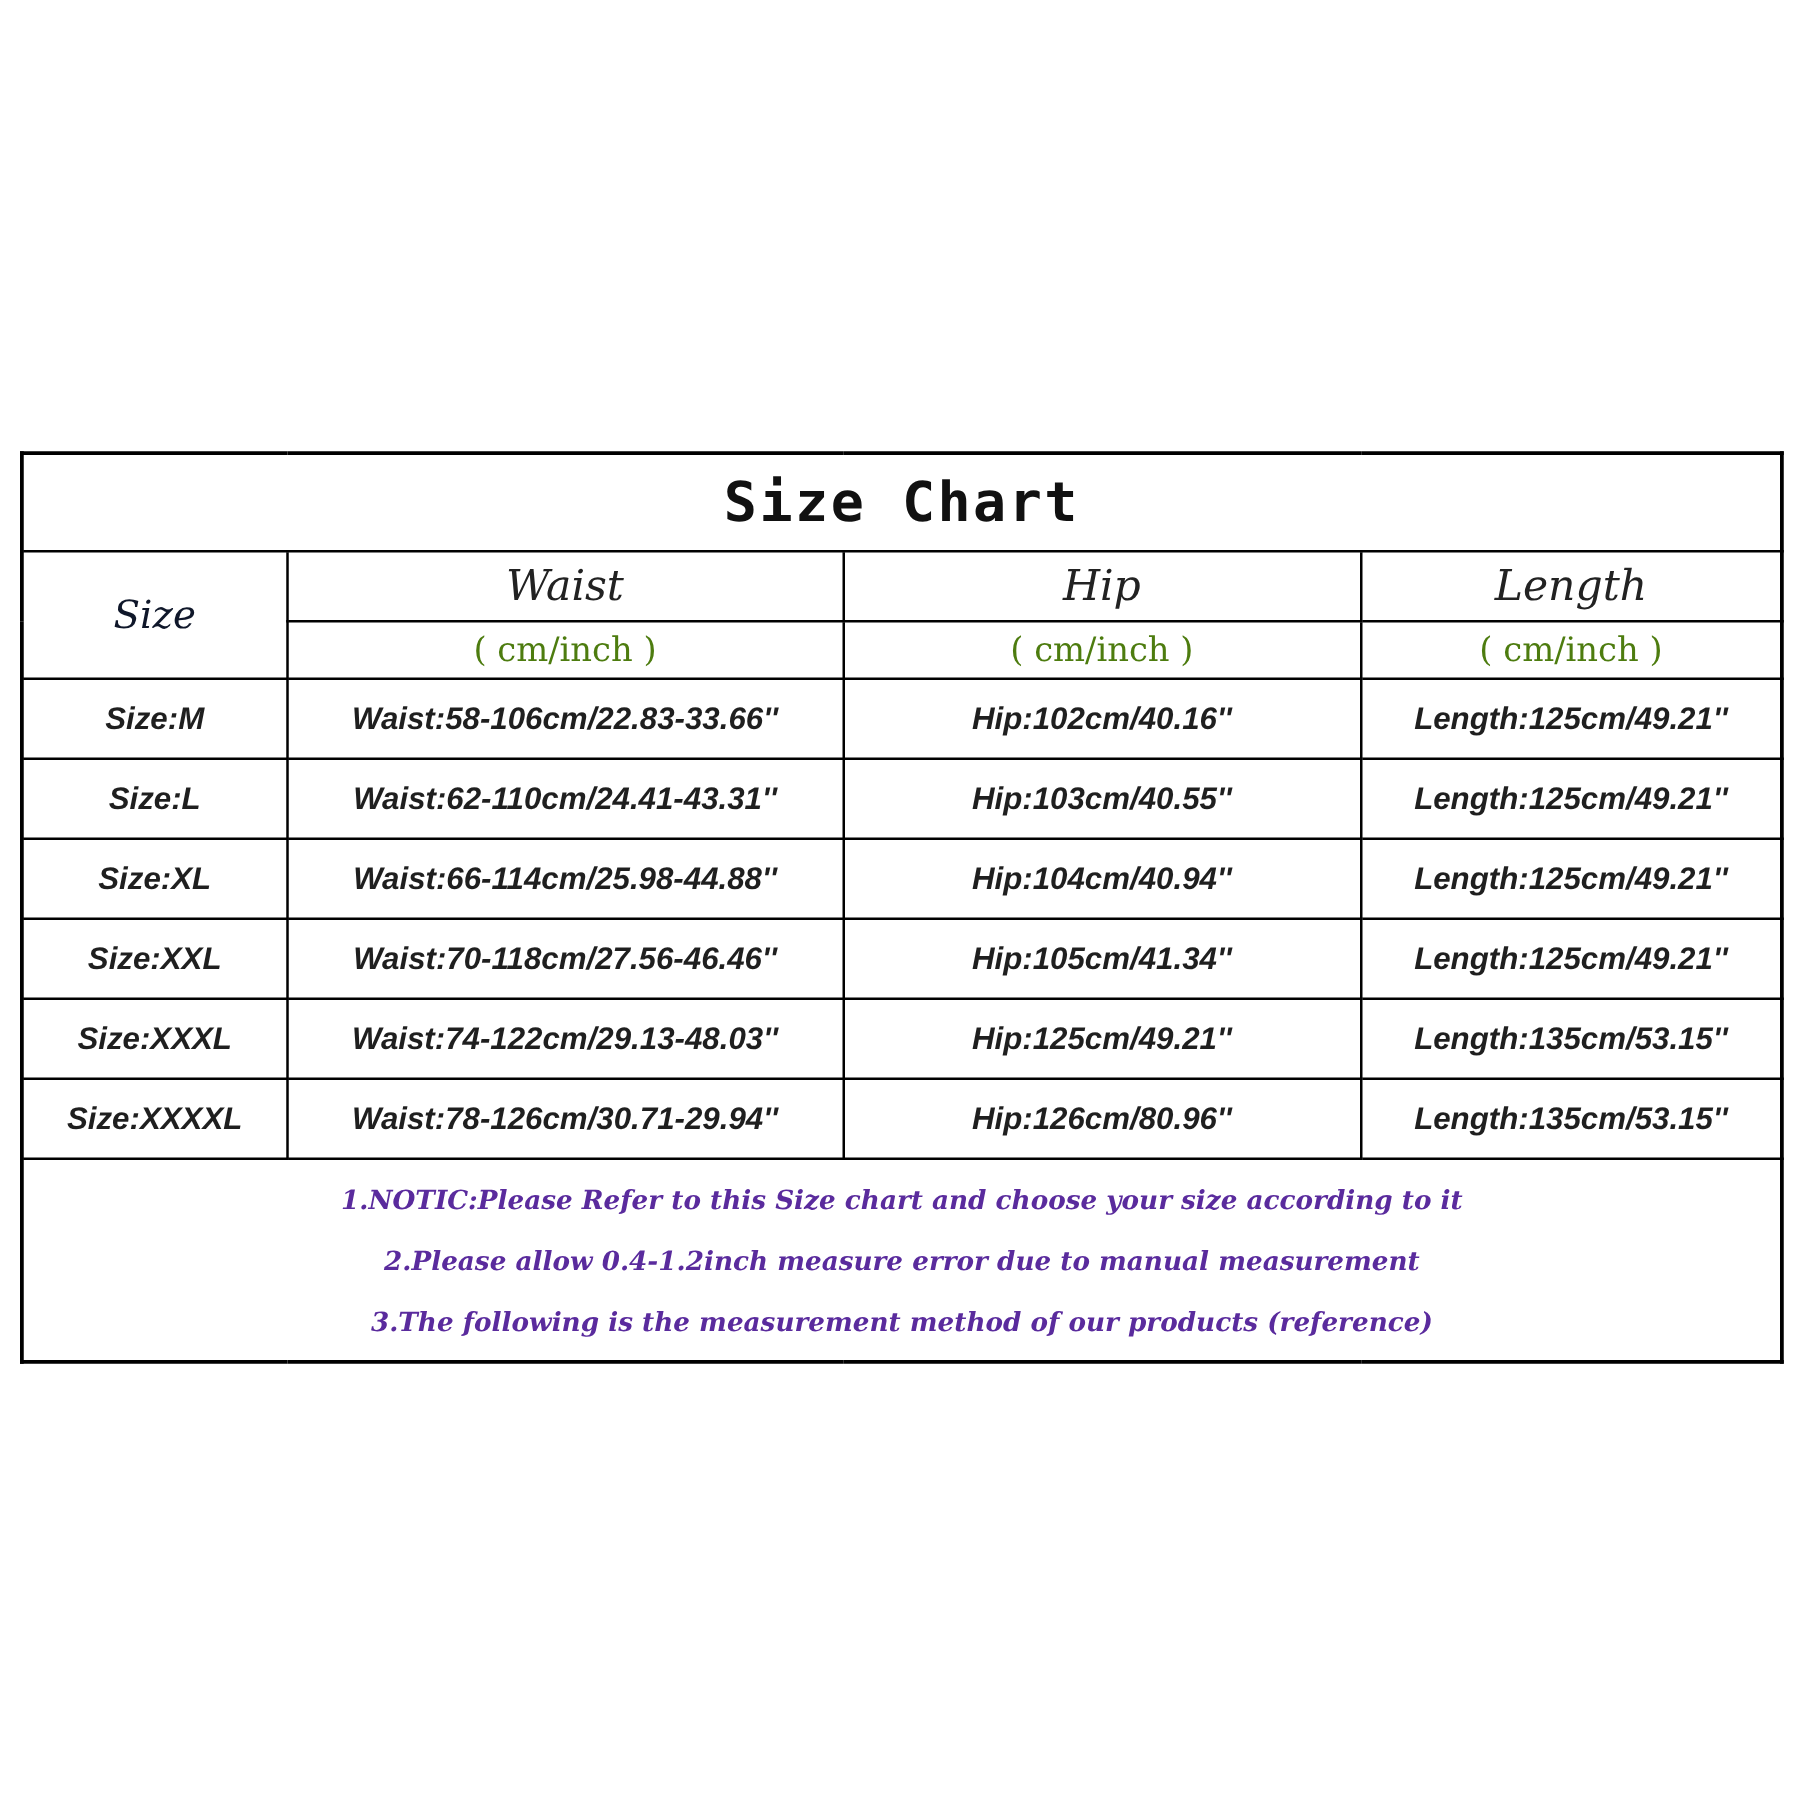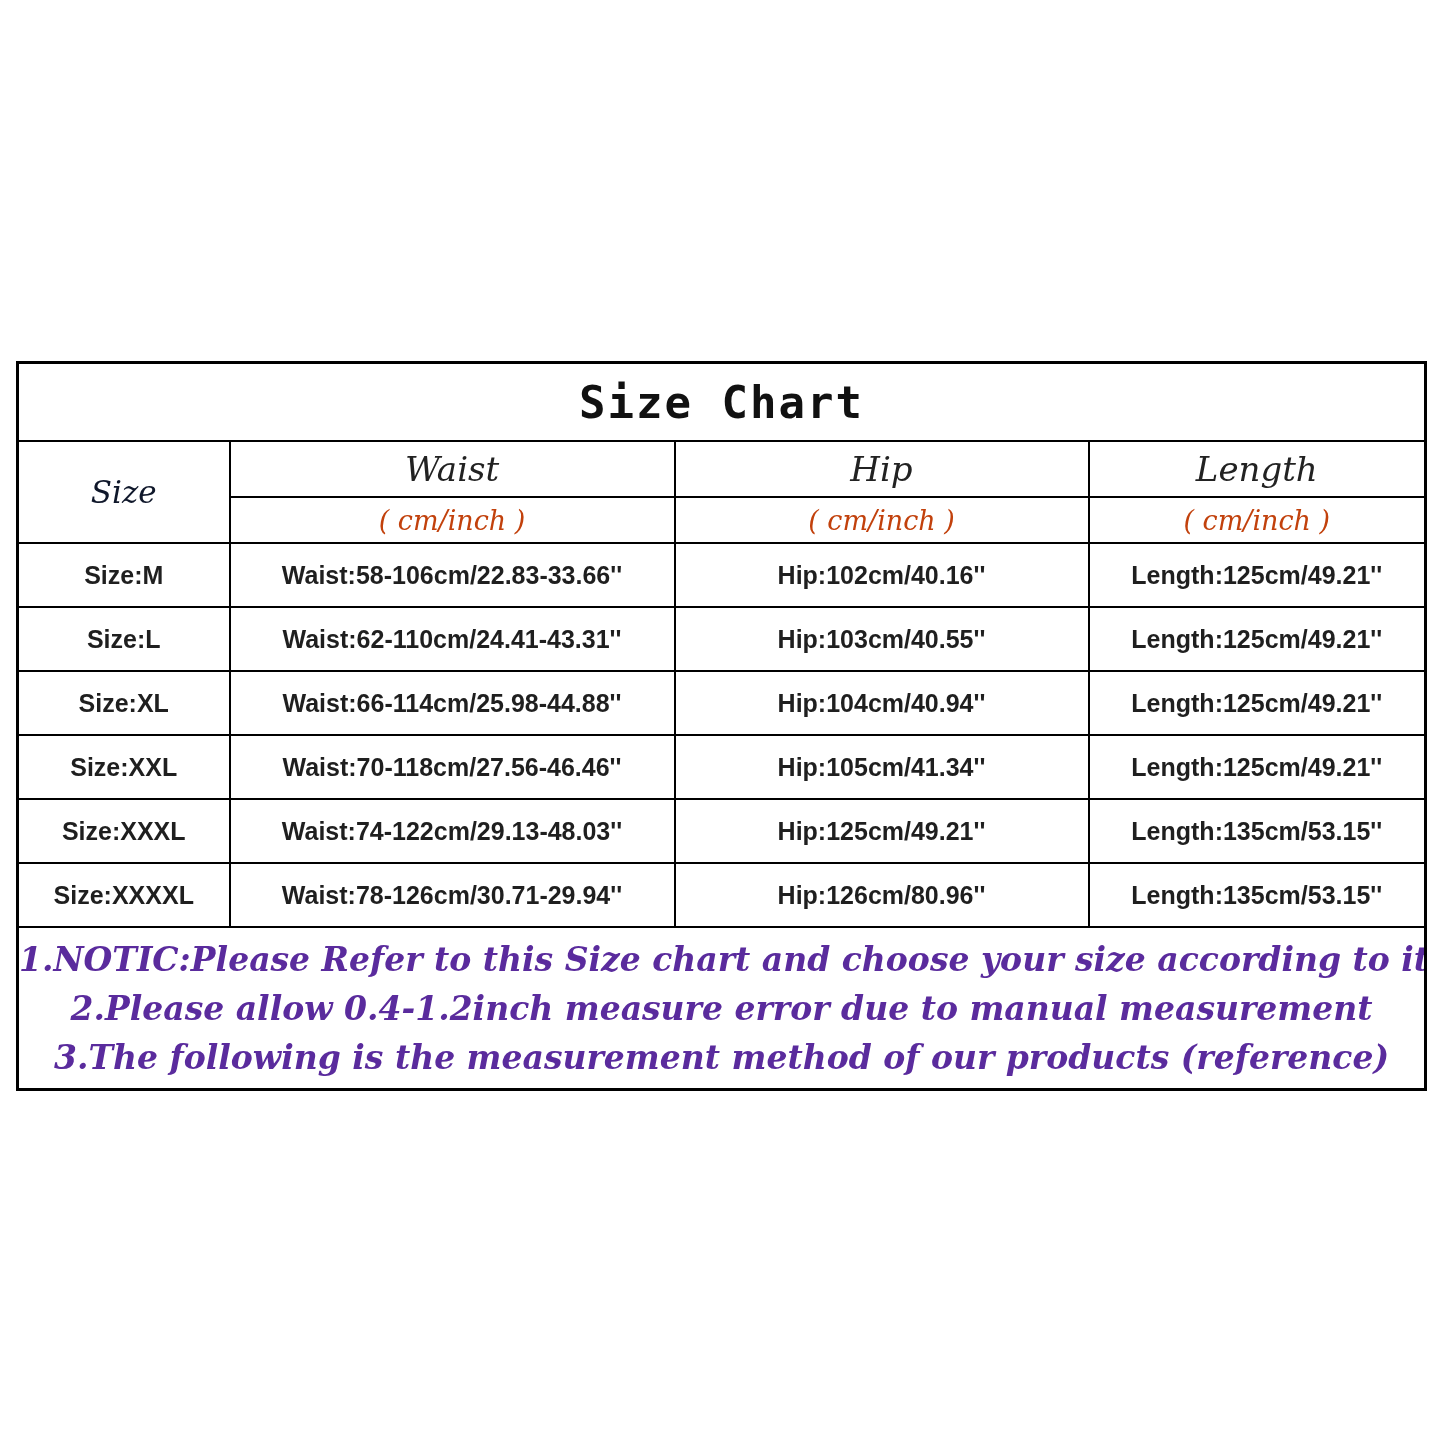--- a/index.html
+++ b/index.html
@@ -46,45 +46,45 @@
     height: 54px;
     font-family: "DejaVu Serif", serif;
     font-style: italic;
     font-size: 34px;
     color: #222;
     margin-top: 32px;
   }
   .unit-cell {
     height: 44px;
     font-family: "DejaVu Serif", serif;
-    font-style: italic;
     font-size: 27px;
-    color: #c2410c;
+    color: #4d7c0f;
   }
   .size-head-cell {
     font-family: "DejaVu Serif", serif;
     font-style: italic;
     font-size: 31px;
     color: #0f172a;
   }
   .data-cell {
     height: 62px;
     font-family: "Liberation Sans", sans-serif;
     font-weight: bold;
     font-size: 25px;
     color: #1f1f1f;
+    font-style: italic;
   }
   .notes-cell {
     height: 160px;
   }
   .note-line {
     font-family: "DejaVu Serif", serif;
     font-style: italic;
     font-weight: bold;
-    font-size: 33px;
+    font-size: 21px;
     line-height: 49px;
     color: var(--note-text, #5a2b9d);
     text-align: center;
     white-space: nowrap;
   }
 </style>
 </head>
 <body>
 
 <div class="sheet">

